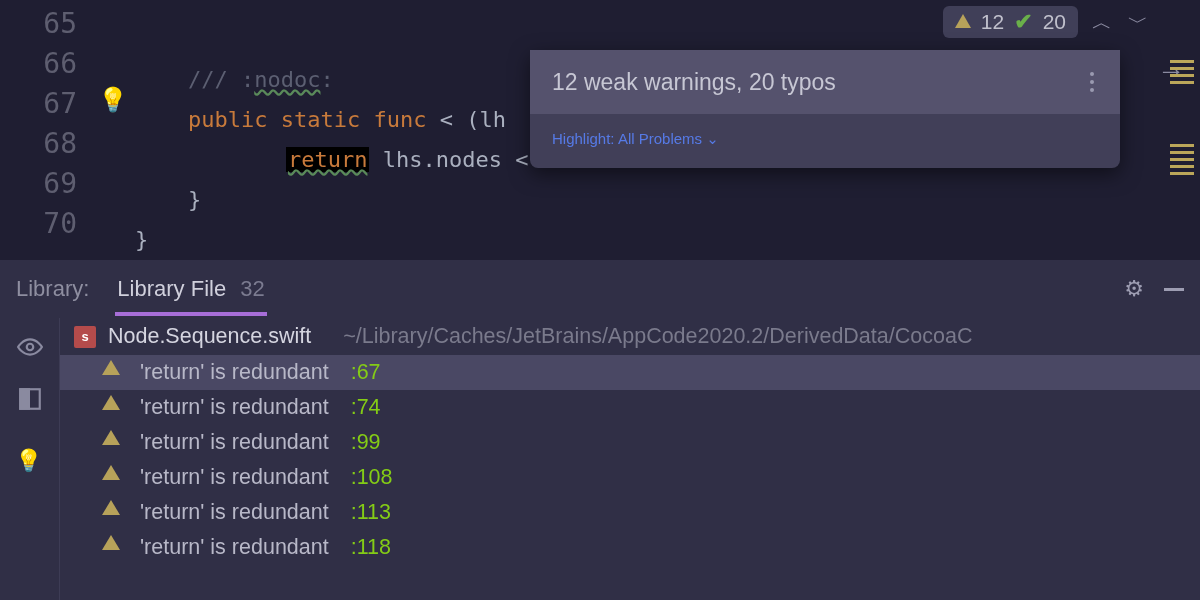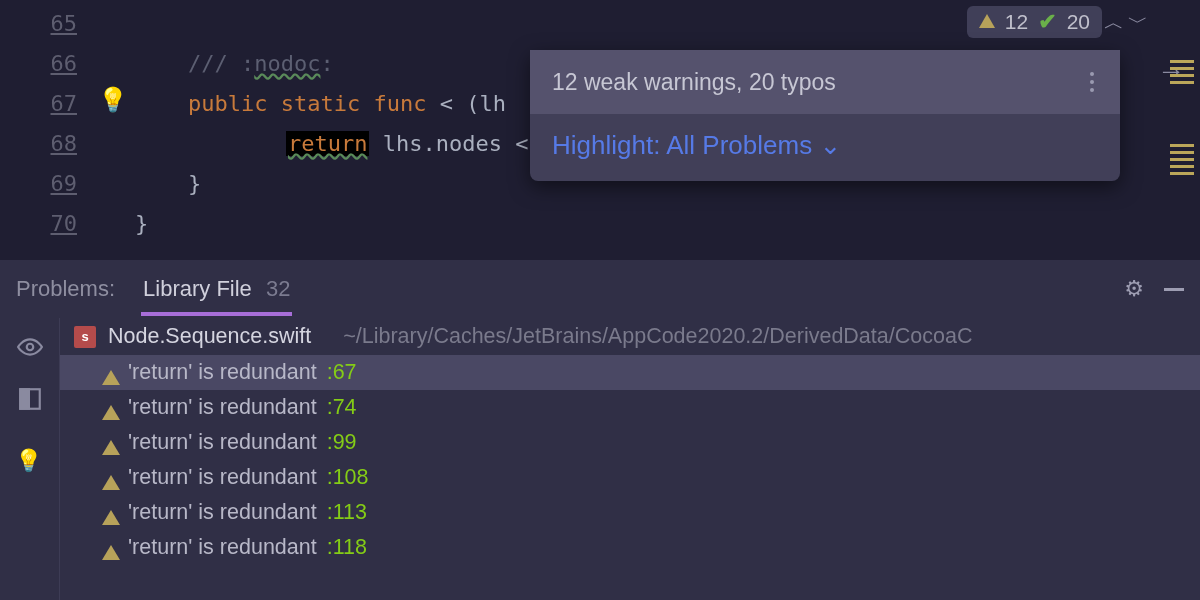--- a/index.html
+++ b/index.html
@@ -16,55 +16,55 @@
     position: relative;
     height: 260px;
     background: #1f1e32;
     display: flex;
   }
   .gutter {
     width: 95px;
     padding-right: 18px;
     text-align: right;
     font-family: "Menlo","Monaco", monospace;
-    font-size: 22px;
+    font-size: 28px;
     color: #5e5e70;
     line-height: 40px;
     padding-top: 4px;
-    text-decoration: underline;
   }
   .bulb {
     position: absolute;
     top: 86px;
     left: 98px;
     font-size: 24px;
     color: #f5c518;
   }
   .code {
     flex: 1;
     font-family: "Menlo","Monaco", monospace;
     font-size: 22px;
     line-height: 40px;
-    padding-top: 4px;
+    padding-top: 20px;
     padding-left: 40px;
     color: #aab0bf;
     white-space: pre;
     overflow: hidden;
   }
   .kw { color: #C87A3B; }
   .comment { color: #5c5f72; }
   .wavy-green { text-decoration: underline wavy #5a8a5a; text-decoration-skip-ink: none; }
   .hl-return { background:#000000; color:#C87A3B; text-decoration: underline wavy #5a8a5a; padding:0 2px;margin-left:45px;}
   .code-line { display:block; height:40px; }
   .status-top {
     position: absolute;
     top: 6px;
     right: 50px;
     display: flex;
     align-items: center;
+    gap: 12px;
   }
   .status-pill {
     display:flex;
     align-items:center;
     gap:10px;
     background: #403f58;
     border-radius: 6px;
     padding: 3px 12px;
     font-size: 21px;
     color: #c0c0cc;
@@ -98,21 +98,21 @@
     background: #55526d;
     padding: 18px 22px;
     display:flex;
     align-items:center;
     justify-content:space-between;
     color:#c7c7d4;
     font-size:23px;
   }
   .popup-bottom {
     padding: 16px 22px 20px;
-    font-size:26px;
+    font-size:15px;
     color:#567ae6;
   }
   .popup-bottom .label { color:#567ae6; }
   .popup-bottom .val { color:#567ae6; }
   .kebab { display:flex; flex-direction:column; gap:4px; padding:4px;}
   .kebab span { width:4px; height:4px; border-radius:50%; background:#9a9ab0; display:block;}
 
   
   .problems-panel {
     position:absolute;
@@ -175,22 +175,22 @@
     width:22px; height:22px;
     background:#b44b4b;
     border-radius:2px;
     display:flex; align-items:center; justify-content:center;
     color:#fff; font-size:13px; font-weight:bold; font-family:sans-serif;
   }
   .file-name { color:#d5d5e0; }
   .file-path { color:#7a7a8c; margin-left:20px; }
   .problem-row {
     display:flex;
-    align-items:flex-end;
-    gap:8px;
+    align-items:flex-start;
+    gap:20px;
     padding:5px 14px 5px 42px;
   }
   .problem-row.selected {
     background:#4a4864;
   }
   .warn-tri {
     display:inline-block; width:0; height:0;
     border-left:9px solid transparent; border-right:9px solid transparent;
     border-bottom:15px solid #b7a25a; position:relative;
   }
@@ -248,21 +248,21 @@
   </div>
   <div class="popup-bottom">
     <span class="label">Highlight:</span>
     <span class="val">All Problems</span>
     <span style="color:#567ae6;">⌄</span>
   </div>
 </div>
 
 <div class="problems-panel">
   <div class="problems-tabs">
-    <span class="tab-label">Problems:</span>
+    <span class="tab-label">Library:</span>
     <span class="tab-active">
       <span>Library File</span>
       <span class="tab-count">32</span>
     </span>
     <div class="tabs-right">
       <span class="gear-icon">⚙</span>
       <span class="min-icon"></span>
     </div>
   </div>
   <div class="problems-body">

